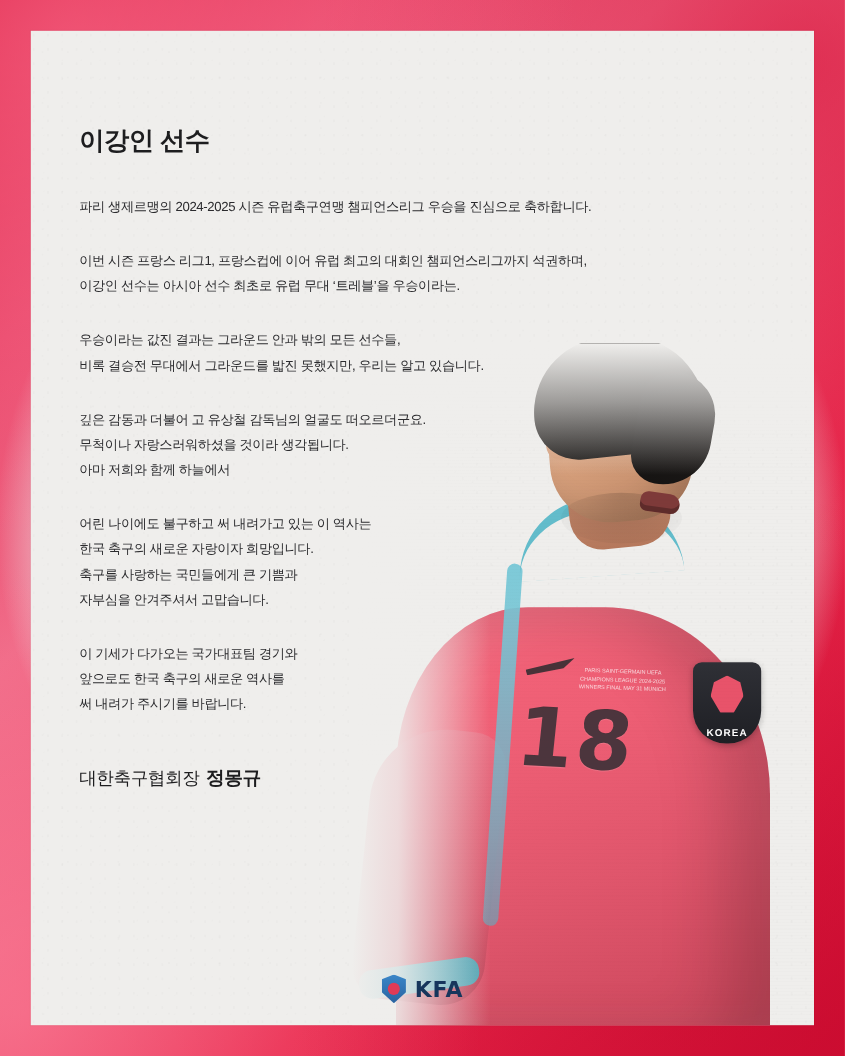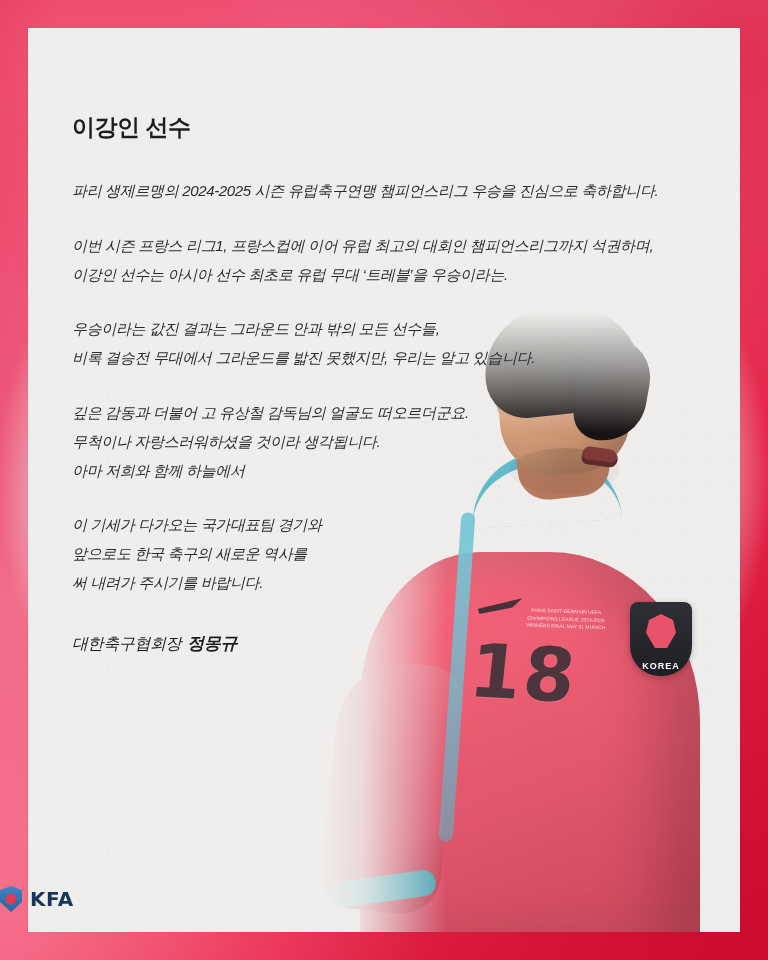--- a/index.html
+++ b/index.html
@@ -330,45 +330,44 @@
   .title {
     font-size: 23px;
     font-weight: 700;
     color: #1d1d1f;
     letter-spacing: -0.5px;
     margin-bottom: 34px;
   }
   .para {
     margin-bottom: 26px;
     color: #2b2b2e;
-    font-size: 15px;
+    font-size: 12px;
     line-height: 1.92;
     letter-spacing: -0.35px;
     max-width: 620px;
-    font-style: italic;
   }
   .para .line { display: block; white-space: nowrap; }
   .sign {
-    margin-top: 34px;
+    margin-top: 44px;
     font-size: 16px;
     color: #1d1d1f;
     letter-spacing: -0.4px;
-    font-style: italic;
   }
   .sign .org { font-weight: 400; }
   .sign .name { font-weight: 700; margin-left: 6px; font-size: 17px; }
 
   
   .footer {
     position: absolute;
     left: 0;
     right: 0;
     bottom: 48px;
     display: flex;
     align-items: center;
+    justify-content: center;
     gap: 8px;
     z-index: 25;
   }
   .kfa-mark {
     width: 22px;
     height: 26px;
     background: linear-gradient(180deg, #3a86c8, #2a63a0);
     clip-path: polygon(50% 0%, 100% 16%, 100% 62%, 50% 100%, 0% 62%, 0% 16%);
     position: relative;
   }
@@ -441,20 +440,26 @@
       <span class="line">우승이라는 값진 결과는 그라운드 안과 밖의 모든 선수들,</span>
       <span class="line">비록 결승전 무대에서 그라운드를 밟진 못했지만, 우리는 알고 있습니다.</span>
     </div>
 
     <div class="para">
       <span class="line">깊은 감동과 더불어 고 유상철 감독님의 얼굴도 떠오르더군요.</span>
       <span class="line">무척이나 자랑스러워하셨을 것이라 생각됩니다.</span>
       <span class="line">아마 저희와 함께 하늘에서</span>
     </div>
 
+    <div class="para">
+      <span class="line">어린 나이에도 불구하고 써 내려가고 있는 이 역사는</span>
+      <span class="line">한국 축구의 새로운 자랑이자 희망입니다.</span>
+      <span class="line">축구를 사랑하는 국민들에게 큰 기쁨과</span>
+      <span class="line">자부심을 안겨주셔서 고맙습니다.</span>
+    </div>
 
     <div class="para">
       <span class="line">이 기세가 다가오는 국가대표팀 경기와</span>
       <span class="line">앞으로도 한국 축구의 새로운 역사를</span>
       <span class="line">써 내려가 주시기를 바랍니다.</span>
     </div>
 
     <div class="sign">
       <span class="org">대한축구협회장</span><span class="name">정몽규</span>
     </div>

